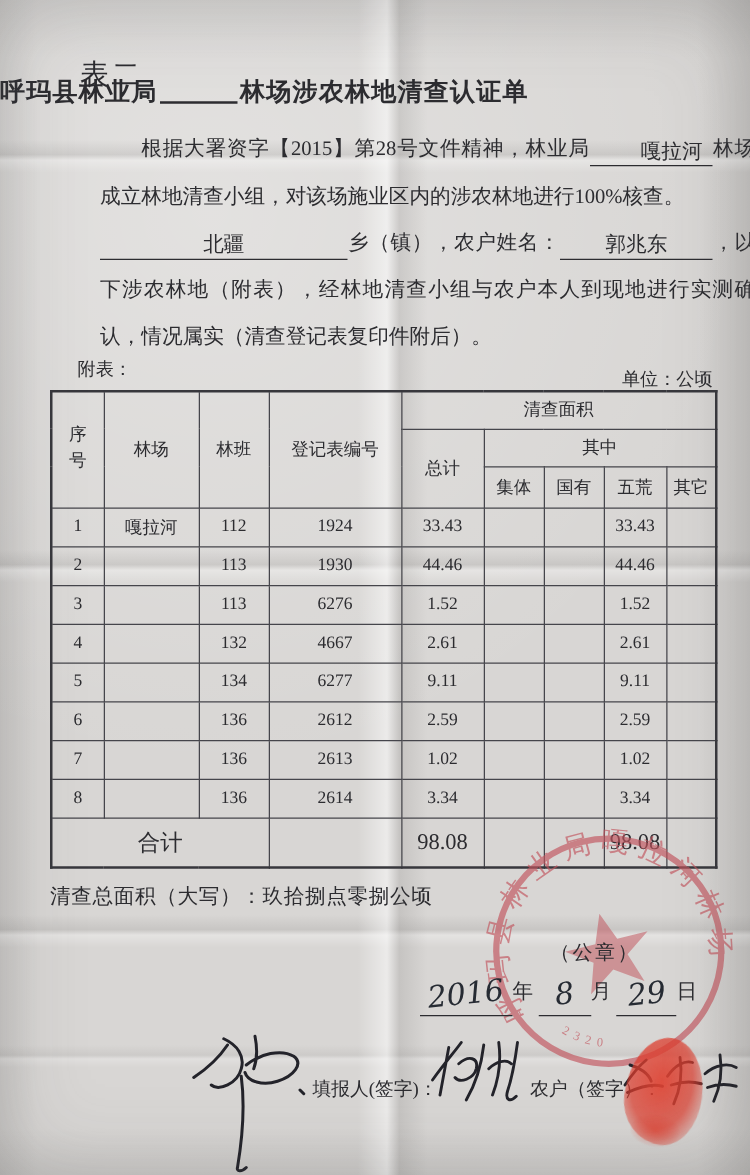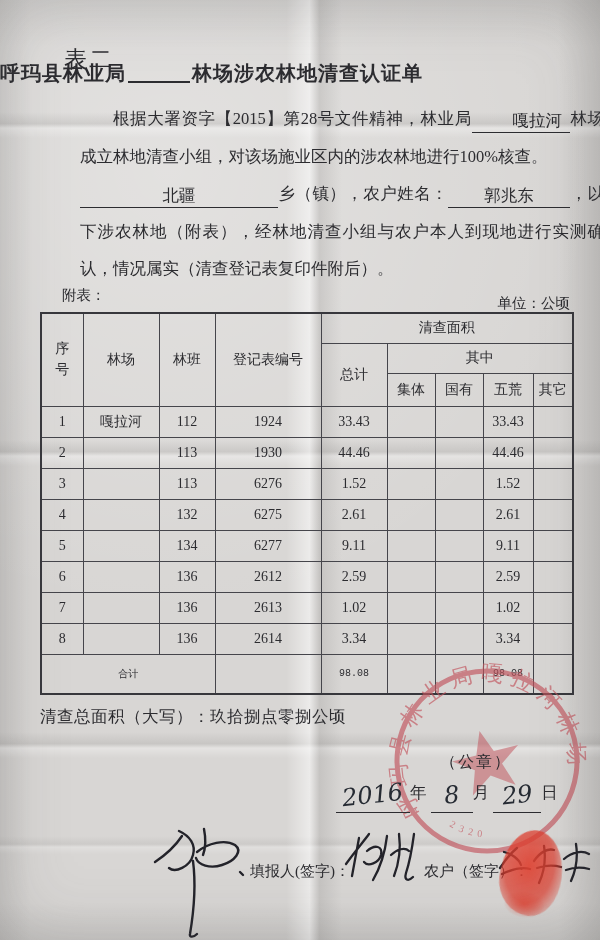--- a/index.html
+++ b/index.html
@@ -46,21 +46,21 @@
   .unit-label{position:absolute;right:2px;top:8px;}
 
   table.survey{position:absolute;left:40px;top:312px;width:532px;table-layout:fixed;
     border-collapse:collapse;font-size:14px;color:#2c2c30;}
   table.survey th,table.survey td{border:1px solid #45454b;font-weight:normal;text-align:center;padding:0;overflow:hidden;}
   table.survey{border:2px solid #37373c;}
   thead tr.h1{height:30px;}thead tr.h2{height:30px;}thead tr.h3{height:33px;}
   tbody tr{height:31px;}
   tfoot tr{height:40px;}
   .vert{display:inline-block;width:1.1em;line-height:1.45;word-break:break-all;}
-  tfoot td{font-size:10px;font-family:Liberation Mono, monospace;}
+  tfoot td{font-size:18px;}
 
   .total-area{position:absolute;left:40px;top:706px;font-size:16.5px;letter-spacing:.5px;}
   .seal-label{position:absolute;left:440px;top:752px;font-size:16px;letter-spacing:2px;}
 
   .date-line{position:absolute;left:336px;top:782px;font-size:16.5px;white-space:nowrap;}
   .date-line .u{display:inline-block;border-bottom:1.6px solid #2c2c30;text-align:center;height:30px;vertical-align:-6px;}
   .u-year{width:74px;}.u-month{width:42px;}.u-day{width:48px;}
   .hw{font-family:"DejaVu Serif",serif;font-style:italic;font-size:24px;color:#262b33;
     display:inline-block;transform:rotate(-6deg);position:relative;top:-1px;}
 
@@ -170,21 +170,21 @@
           <td>1.52</td>
           <td></td>
           <td></td>
           <td>1.52</td>
           <td></td>
         </tr>
         <tr>
           <td>4</td>
           <td></td>
           <td>132</td>
-          <td>6275</td>
+          <td>4667</td>
           <td>2.61</td>
           <td></td>
           <td></td>
           <td>2.61</td>
           <td></td>
         </tr>
         <tr>
           <td>5</td>
           <td></td>
           <td>134</td>

